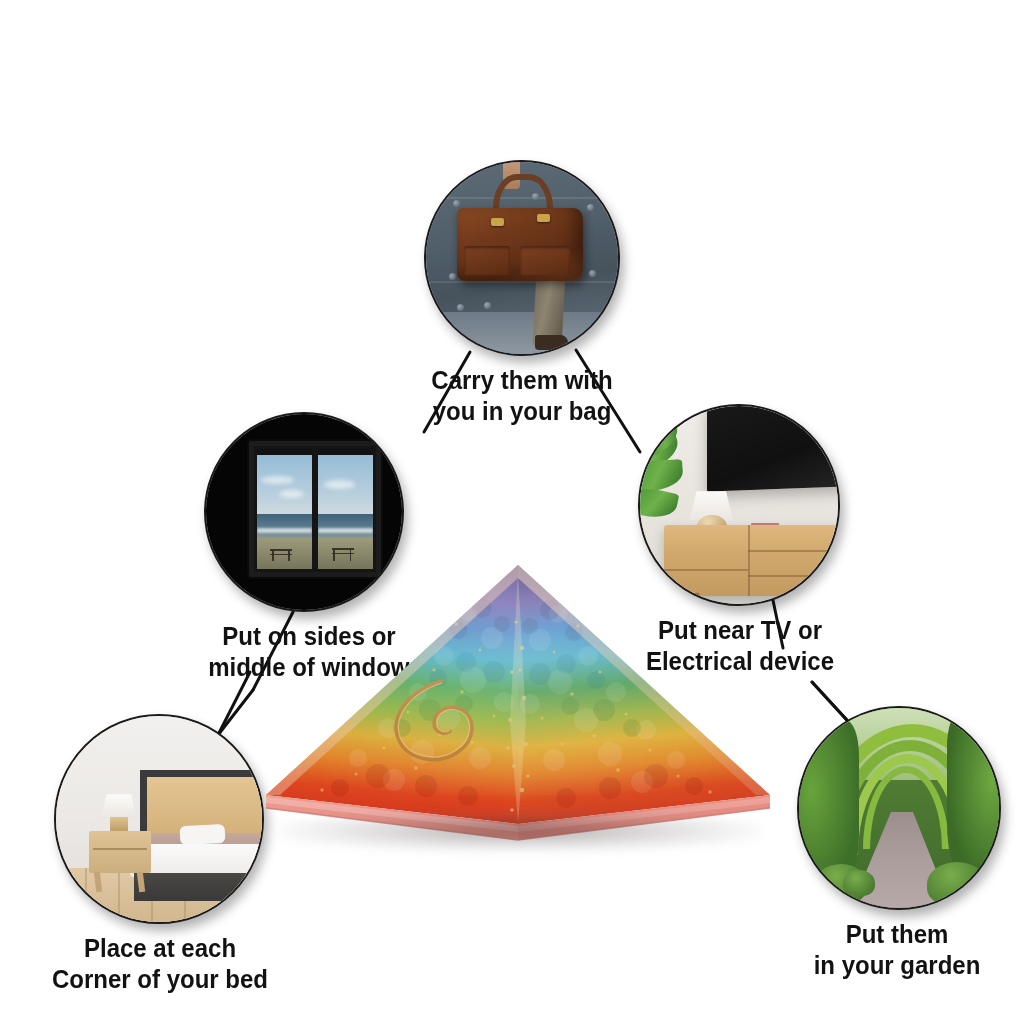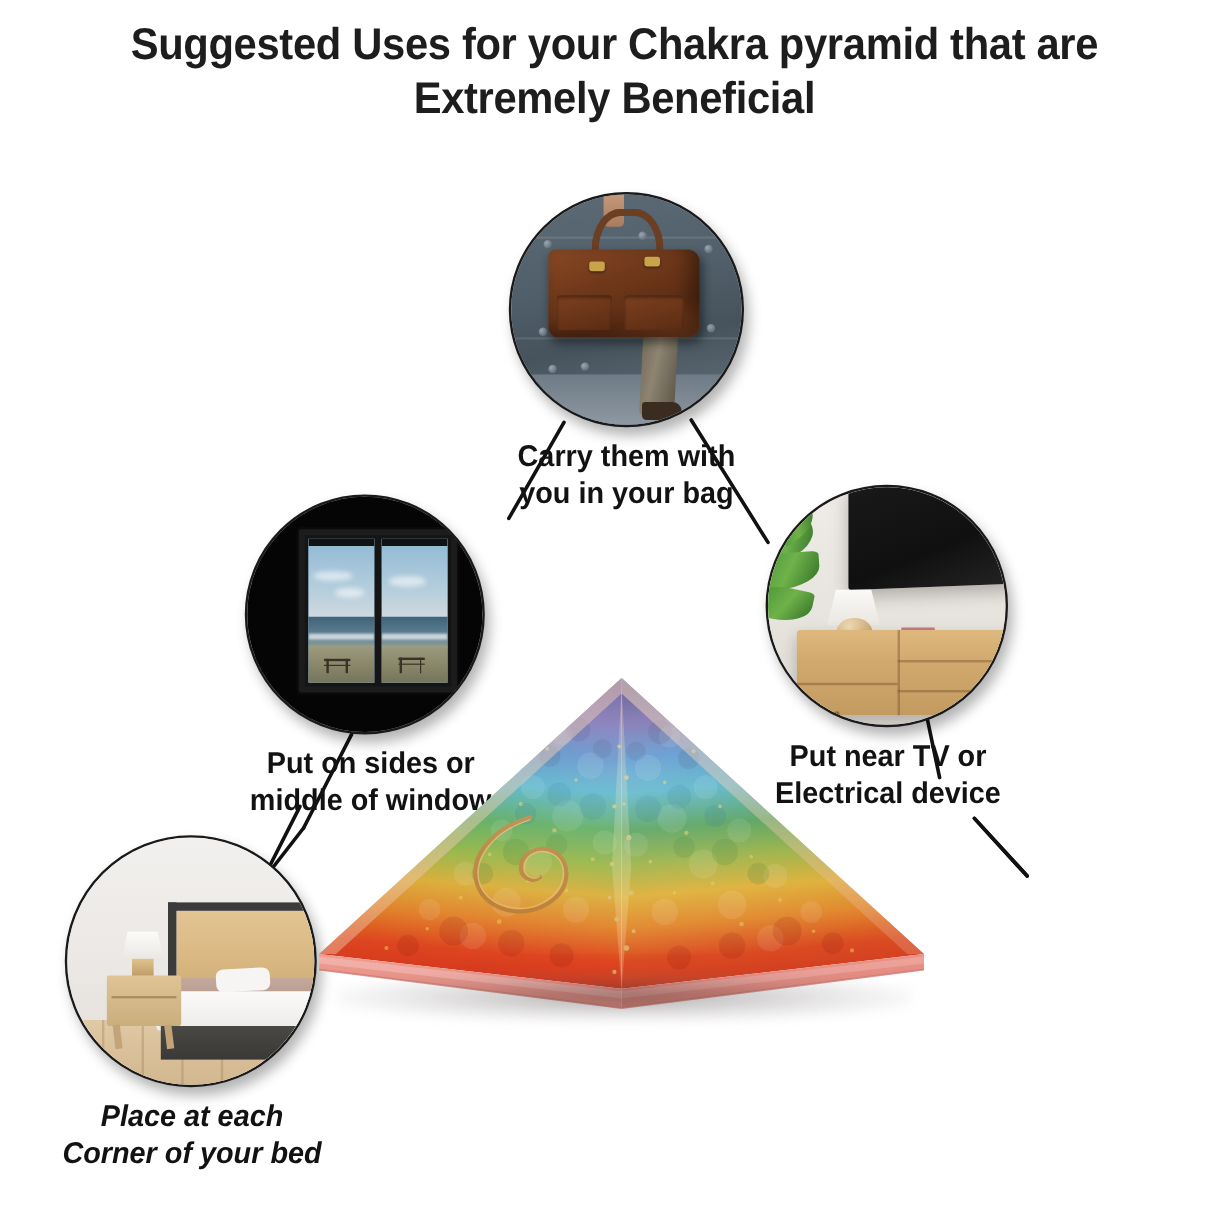--- a/index.html
+++ b/index.html
@@ -269,24 +269,20 @@
     position:absolute; left: 22px; top: 258px; width: 480px; height: 42px;
     background: radial-gradient(ellipse at 50% 50%, rgba(60,50,50,.40) 0%, rgba(120,110,110,.14) 55%, rgba(255,255,255,0) 78%);
     filter: blur(4px);
   }
 </style>
 </head>
 <body>
 
 <div id="page">
 
-  <div class="title-block">
-    <div class="title-line">Suggested Uses for your Chakra pyramid that are</div>
-    <div class="title-line">Extremely Beneficial</div>
-  </div>
 
   <svg class="lines-svg" viewBox="0 0 1024 1024">
     <g stroke="#111111" stroke-width="3" fill="none" stroke-linecap="round">
 
       <line x1="470" y1="352" x2="424" y2="432"></line>
       <line x1="576" y1="350" x2="640" y2="452"></line>
 
       <line x1="293" y1="612" x2="253" y2="690"></line>
       <line x1="250" y1="672" x2="218" y2="735"></line>
 
@@ -390,21 +386,21 @@
           <div class="sb-leg" style="left:16%"></div>
         </div>
       </div>
     </div>
     <div class="cap">
       <div>Put near TV or</div>
       <div>Electrical device</div>
     </div>
   </div>
 
-  <div class="callout" style="left:36px; top:696px; width:248px;font-style:italic;">
+  <div class="callout" style="left:36px; top:714px; width:248px;">
     <div class="circle-photo" style="width:206px;height:206px; margin-left:18px;">
       <div class="photo-inner ph-bed">
         <div class="bed-floor">
           <i style="left:14%"></i>
             <i style="left:30%"></i>
             <i style="left:46%"></i>
           <i style="left:62%"></i>
             <i style="left:80%"></i>
         </div>
         <div class="headboard"></div>
@@ -420,20 +416,41 @@
         <div class="nlamp-shade"></div>
         <div class="nlamp-base"></div>
       </div>
     </div>
     <div class="cap">
       <div>Place at each</div>
       <div>Corner of your bed</div>
     </div>
   </div>
 
+  <div class="callout" style="left:790px; top:706px; width:214px;">
+    <div class="circle-photo" style="width:200px;height:200px; margin-left:7px;">
+      <div class="photo-inner ph-gar">
+        <div class="gar-sky"></div>
+        <div class="path"></div>
+        <div class="arch" style="left:8%; top:8%; width:84%; height:62%; border-width:13px;"></div>
+        <div class="arch" style="left:17%; top:16%; width:66%; height:54%; border-width:11px; border-color:#7fb13a;"></div>
+        <div class="arch" style="left:25%; top:23%; width:50%; height:46%; border-width:9px; border-color:#9cc84d;"></div>
+        <div class="arch" style="left:32%; top:29%; width:36%; height:38%; border-width:7px; border-color:#87b83f;"></div>
+        <div class="foliage-l"></div>
+        <div class="foliage-r"></div>
+        <div class="shrub" style="left:8%; bottom:2%; width:26%; height:20%"></div>
+        <div class="shrub" style="right:6%; bottom:1%; width:30%; height:22%"></div>
+        <div class="shrub" style="left:22%; bottom:6%; width:16%; height:13%"></div>
+      </div>
+    </div>
+    <div class="cap">
+      <div>Put them</div>
+      <div>in your garden</div>
+    </div>
+  </div>
 
   <div id="pyramid-wrap">
     <div class="py-shadow"></div>
     <svg width="524" height="310" viewBox="0 0 524 310">
       <defs>
 
         <linearGradient id="gL" x1="0.5" y1="0" x2="0.42" y2="1">
           <stop offset="0.00" stop-color="#5f5496"></stop>
           <stop offset="0.11" stop-color="#6f63ae"></stop>
           <stop offset="0.22" stop-color="#3f7cc0"></stop>

